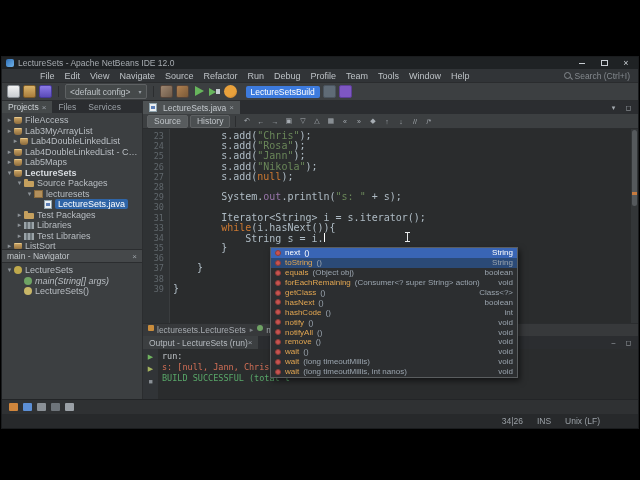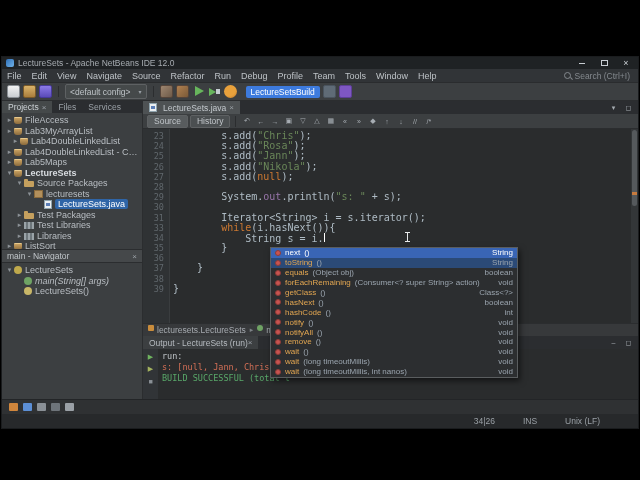--- a/index.html
+++ b/index.html
@@ -12,21 +12,21 @@
   .titlebar{height:12px;background:#1F2224;display:flex;align-items:center;padding:0 4px;gap:4px;flex:none;}
   .appicon{width:8px;height:8px;border-radius:2px;background:linear-gradient(135deg,#2E6FB8,#71B3E8);flex:none;}
   .wtitle{font-size:8.5px;color:#A7ACB1;white-space:nowrap;}
   .wcs{margin-left:auto;display:flex;align-items:center;gap:10px;padding-right:2px;}
   .wc{width:12px;height:10px;display:flex;align-items:center;justify-content:center;color:#C8CDD2;font-size:9px;}
   .g-min{width:6px;height:1px;background:#C8CDD2;display:block;}
   .g-max{width:5px;height:4px;border:1px solid #C8CDD2;display:block;}
 
   
   .menubar{height:13px;background:#313437;display:flex;align-items:center;flex:none;border-bottom:1px solid #2A2C2E;}
-  #menu-items{display:flex;}
+  #menu-items{display:flex;padding-left:33px;}
   .mitem{font-size:9px;color:#BDC2C6;padding:0 5px;white-space:nowrap;}
   .search{margin-left:auto;display:flex;align-items:center;gap:4px;margin-right:8px;color:#84898E;font-size:8.5px;}
   .mag{width:5px;height:5px;border:1px solid #84898E;border-radius:50%;position:relative;flex:none;}
   .mag::after{content:"";position:absolute;width:3px;height:1px;background:#84898E;transform:rotate(45deg);right:-3px;bottom:-1px;}
 
   
   .toolbar{height:17px;background:#3C3F41;display:flex;align-items:center;gap:3px;padding:0 5px;flex:none;border-bottom:1px solid #2B2D2F;}
   .tgroup{display:flex;gap:3px;align-items:center;}
   .tsep{width:1px;height:11px;background:#2B2D2F;margin:0 3px;flex:none;}
   .tbi{width:13px;height:13px;border-radius:2px;flex:none;position:relative;box-sizing:border-box;}
@@ -130,21 +130,21 @@
   .olines{flex:1;padding:2px 4px;font-family:"DejaVu Sans Mono",monospace;font-size:8.5px;min-width:0;overflow:hidden;}
   .ol{height:11px;line-height:11px;white-space:pre;}
   .c-plain{color:#BEC3C7;} .c-stdout{color:#D26F56;} .c-success{color:#59A869;}
 
   
   .dock{height:14px;background:#2F3133;border-top:1px solid #232527;display:flex;align-items:center;gap:5px;padding:0 7px;flex:none;}
   .dico{width:9px;height:8px;border-radius:1px;}
   .d-notifications{background:#D0863C;} .d-output-window{background:#5C8FD6;}
   .d-usages-window{background:#8A9096;} .d-tasks-window{background:#6E747A;} .d-terminal-window{background:#9AA0A6;}
   .statusbar{height:14px;background:#27292B;display:flex;align-items:center;flex:none;font-size:8.5px;color:#9AA0A6;}
-  .sright{margin-left:auto;display:flex;gap:28px;margin-right:38px;white-space:nowrap;}
+  .sright{margin-left:auto;display:flex;gap:14px;margin-right:38px;white-space:nowrap;}
 
   
   .popup{position:absolute;left:270px;top:247px;width:248px;background:#2C2E30;border:1px solid #5A5D5F;
          box-sizing:border-box;z-index:10;box-shadow:2px 3px 6px rgba(0,0,0,0.55);}
   .prow{display:flex;align-items:center;height:9.9px;padding:0 4px;gap:4px;font-size:8px;white-space:nowrap;overflow:hidden;}
   .pic{width:6px;height:6px;border-radius:50%;background:#C75450;border:1px solid #8E3B38;flex:none;box-sizing:border-box;}
   .pname{color:#E2A651;}
   .pparams{color:#9AA4AE;overflow:hidden;text-overflow:ellipsis;min-width:0;}
   .ptype{margin-left:auto;color:#9AA4AE;padding-left:6px;}
   .prow.selected{background:#3965B5;}
@@ -282,26 +282,26 @@
               <span class="tlbl">LectureSets.java</span>
             </div>
             <div class="trow" style="padding-left: 13px;">
               <span class="exp">▸</span>
               <span class="tico folder"></span>
               <span class="tlbl">Test Packages</span>
             </div>
             <div class="trow" style="padding-left: 13px;">
               <span class="exp">▸</span>
               <span class="tico libs"></span>
+              <span class="tlbl">Libraries</span>
+            </div>
+            <div class="trow" style="padding-left: 13px;">
+              <span class="exp">▸</span>
+              <span class="tico libs"></span>
               <span class="tlbl">Test Libraries</span>
-            </div>
-            <div class="trow" style="padding-left: 13px;">
-              <span class="exp">▸</span>
-              <span class="tico libs"></span>
-              <span class="tlbl">Libraries</span>
             </div>
             <div class="trow" style="padding-left: 3px;">
               <span class="exp">▸</span>
               <span class="tico project"></span>
               <span class="tlbl">ListSort</span>
             </div>
           </div>
         <div class="navhead">
           <span>main - Navigator</span>
           <span class="nclose">×</span>

